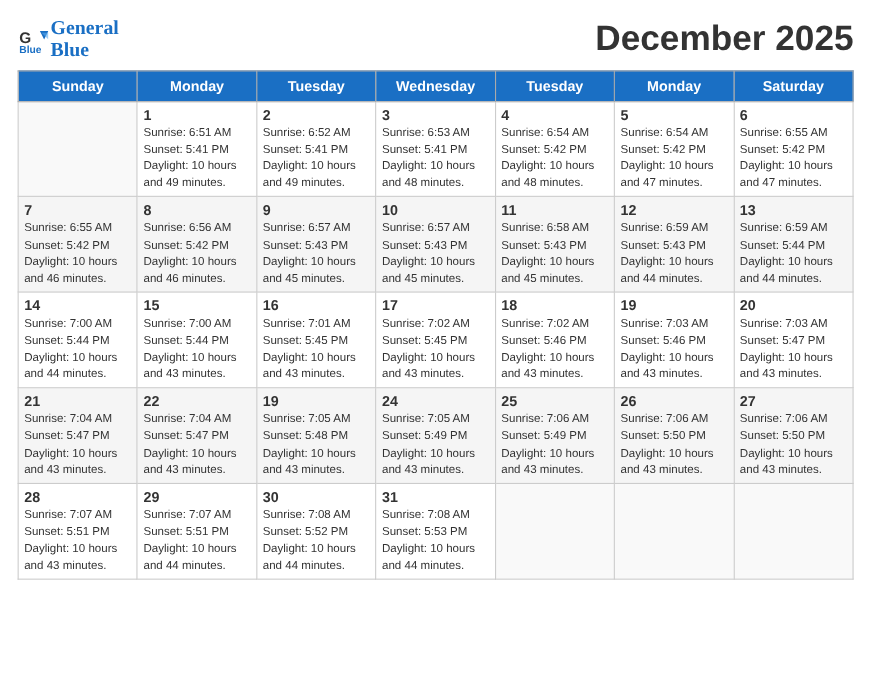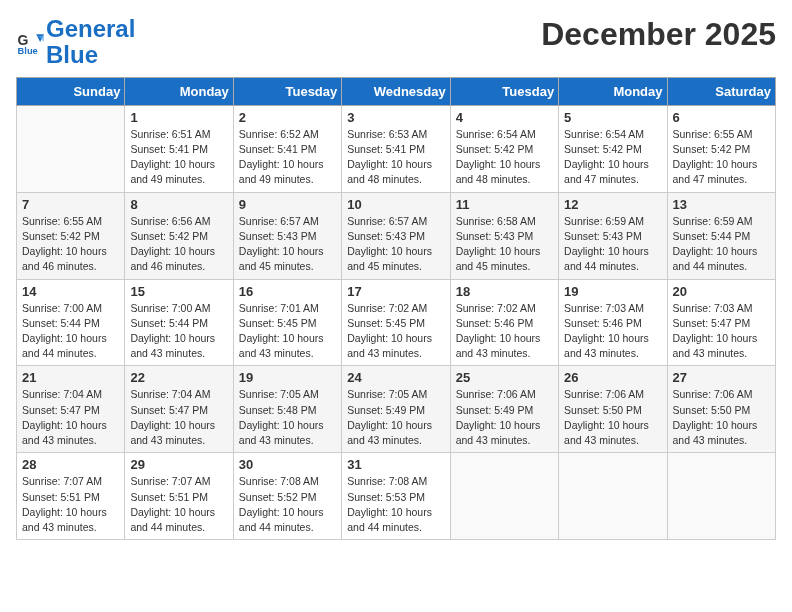--- a/index.html
+++ b/index.html
@@ -14,24 +14,25 @@
       display: flex;
       align-items: flex-start;
       justify-content: space-between;
       margin-bottom: 4px;
     }
     .logo {
       display: flex;
       align-items: center;
     }
     .logo-text {
-      font-size: 24px;
+      font-size: 18px;
       font-weight: bold;
       color: #333;
       line-height: 1.1;
+      font-family: Liberation Serif, serif;
     }
     .logo-text span {
       color: #1a6fc4;
     }
     .logo-icon {
       width: 28px;
       height: 28px;
       margin-right: 2px;
     }
     .title-block {
@@ -50,21 +51,21 @@
       width: 100%;
       border-collapse: collapse;
       margin-top: 8px;
     }
     .calendar th {
       background-color: #1a6fc4;
       color: #fff;
       font-size: 13px;
       font-weight: bold;
       padding: 6px 4px;
-      text-align: right;
+      text-align: center;
       border: 1px solid #aaa;
     }
     .calendar td {
       vertical-align: top;
       border: 1px solid #ccc;
       padding: 4px 5px;
       width: calc(100% / 7);
       min-height: 80px;
       font-size: 11px;
       color: #333;

